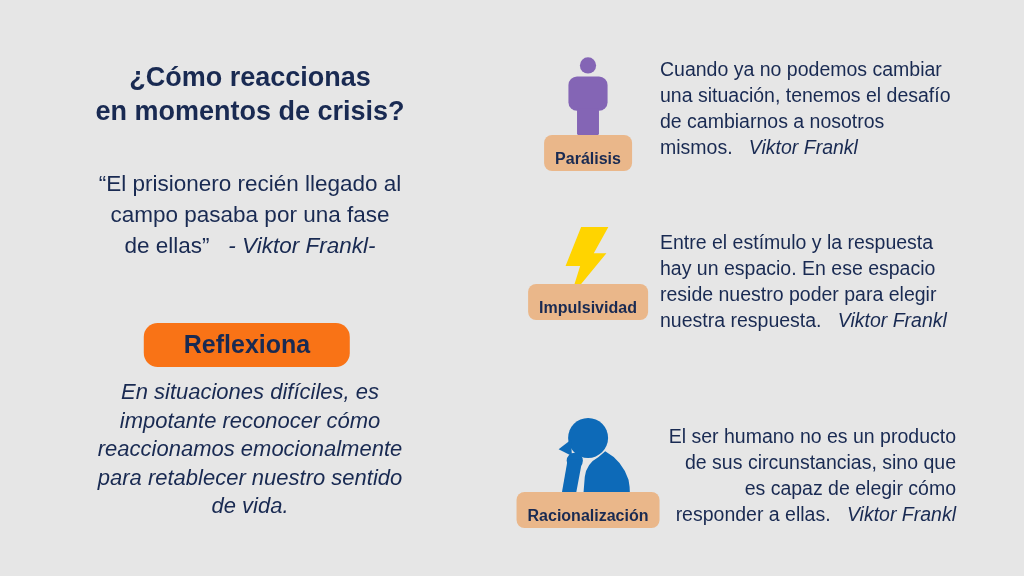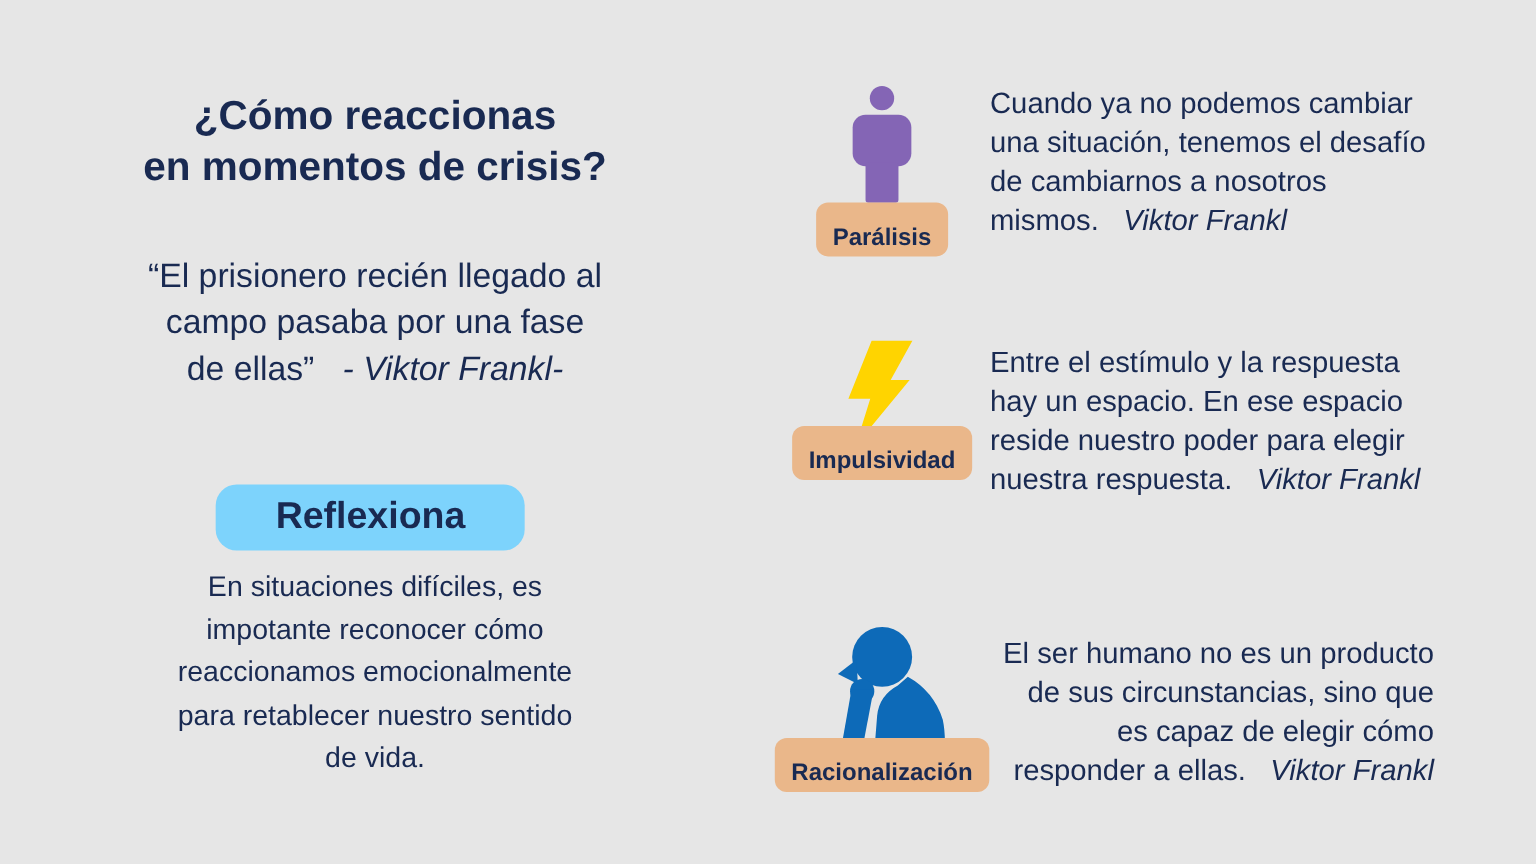--- a/index.html
+++ b/index.html
@@ -18,34 +18,34 @@
     text-align:center;
     font-size:27px;line-height:34px;font-weight:700;
   }
   .quote{
     left:30px;top:144px;width:440px;
     text-align:center;
     font-size:22.5px;line-height:31px;margin-top:24px;
   }
   .author{font-weight:400;font-style:italic;}
   .badge{
-    background:#7dd3fc;
+    background:#f97316;
     border-radius:14px;
     padding:7px 40px 8px;
     font-size:25px;font-weight:700;
     white-space:nowrap;
   }
   .badge-reflexiona{
     left:247px;top:323px;
     transform:translateX(-50%);
   }
   .paragraph{
     left:30px;top:378px;width:440px;
     text-align:center;
-    font-size:19px;line-height:28.5px;
+    font-size:22px;line-height:28.5px;font-style:italic;
   }
 
   
   .item-text{
     width:320px;
     font-size:19.5px;line-height:26px;
     text-align:left;
   }
   .item-label{
     background:#eab78a;

